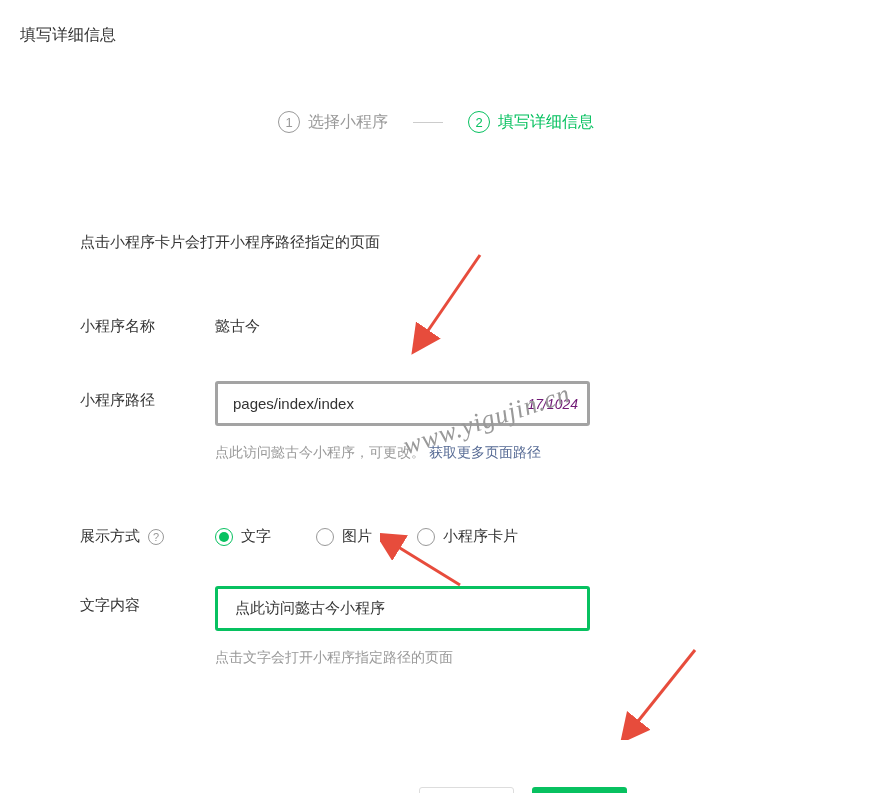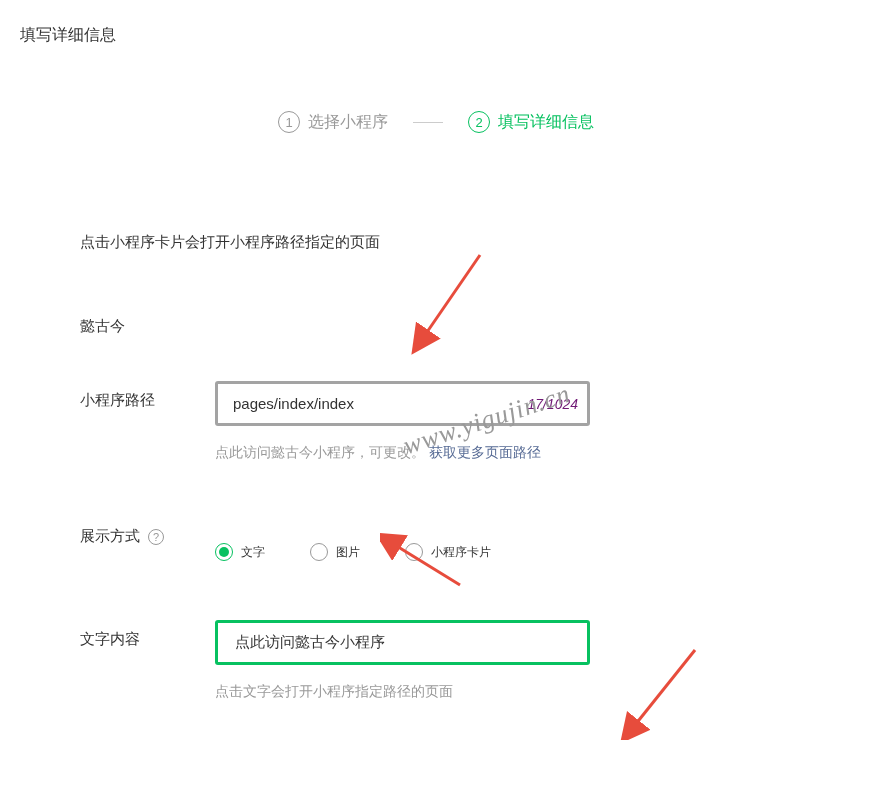--- a/index.html
+++ b/index.html
@@ -140,23 +140,22 @@
     .radio-group {
       display: flex;
       gap: 45px;
       padding-top: 10px;
     }
     .radio-item {
       display: flex;
       align-items: center;
       gap: 8px;
       cursor: pointer;
-      font-size: 12px;
-      color: #333;
-      margin-top: 16px;
+      font-size: 15px;
+      color: #333;
     }
     .radio-circle {
       width: 18px;
       height: 18px;
       border: 1.5px solid #999;
       border-radius: 50%;
       display: flex;
       align-items: center;
       justify-content: center;
     }
@@ -229,20 +228,21 @@
   <div class="step active">
     <span class="step-number">2</span>
     <span class="step-label">填写详细信息</span>
   </div>
 </div>
 
 <div class="content">
   <div class="description">点击小程序卡片会打开小程序路径指定的页面</div>
 
   <div class="form-row">
+    <div class="form-label">小程序名称</div>
     <div class="form-value">懿古今</div>
   </div>
 
   <div class="form-row" style="margin-top:45px;">
     <div class="form-label">小程序路径</div>
     <div class="form-control-wrap">
       <div class="input-wrap">
         <input type="text" class="text-input" value="pages/index/index" style="">
         <span class="char-count">17/1024</span>
       </div>
@@ -273,21 +273,21 @@
       </div>
       <div class="radio-item">
         <span class="radio-circle">
             <span class="radio-dot"></span>
           </span>
         <span>小程序卡片</span>
       </div>
     </div>
   </div>
 
-  <div class="form-row" style="margin-top:59px;">
+  <div class="form-row" style="margin-top:40px;">
     <div class="form-label">文字内容</div>
     <div class="form-control-wrap">
       <div class="input-wrap">
         <input type="text" class="text-input active" value="点此访问懿古今小程序" style="">
       </div>
       <div class="hint-text">点击文字会打开小程序指定路径的页面</div>
     </div>
   </div>
 
   <div class="button-row">

